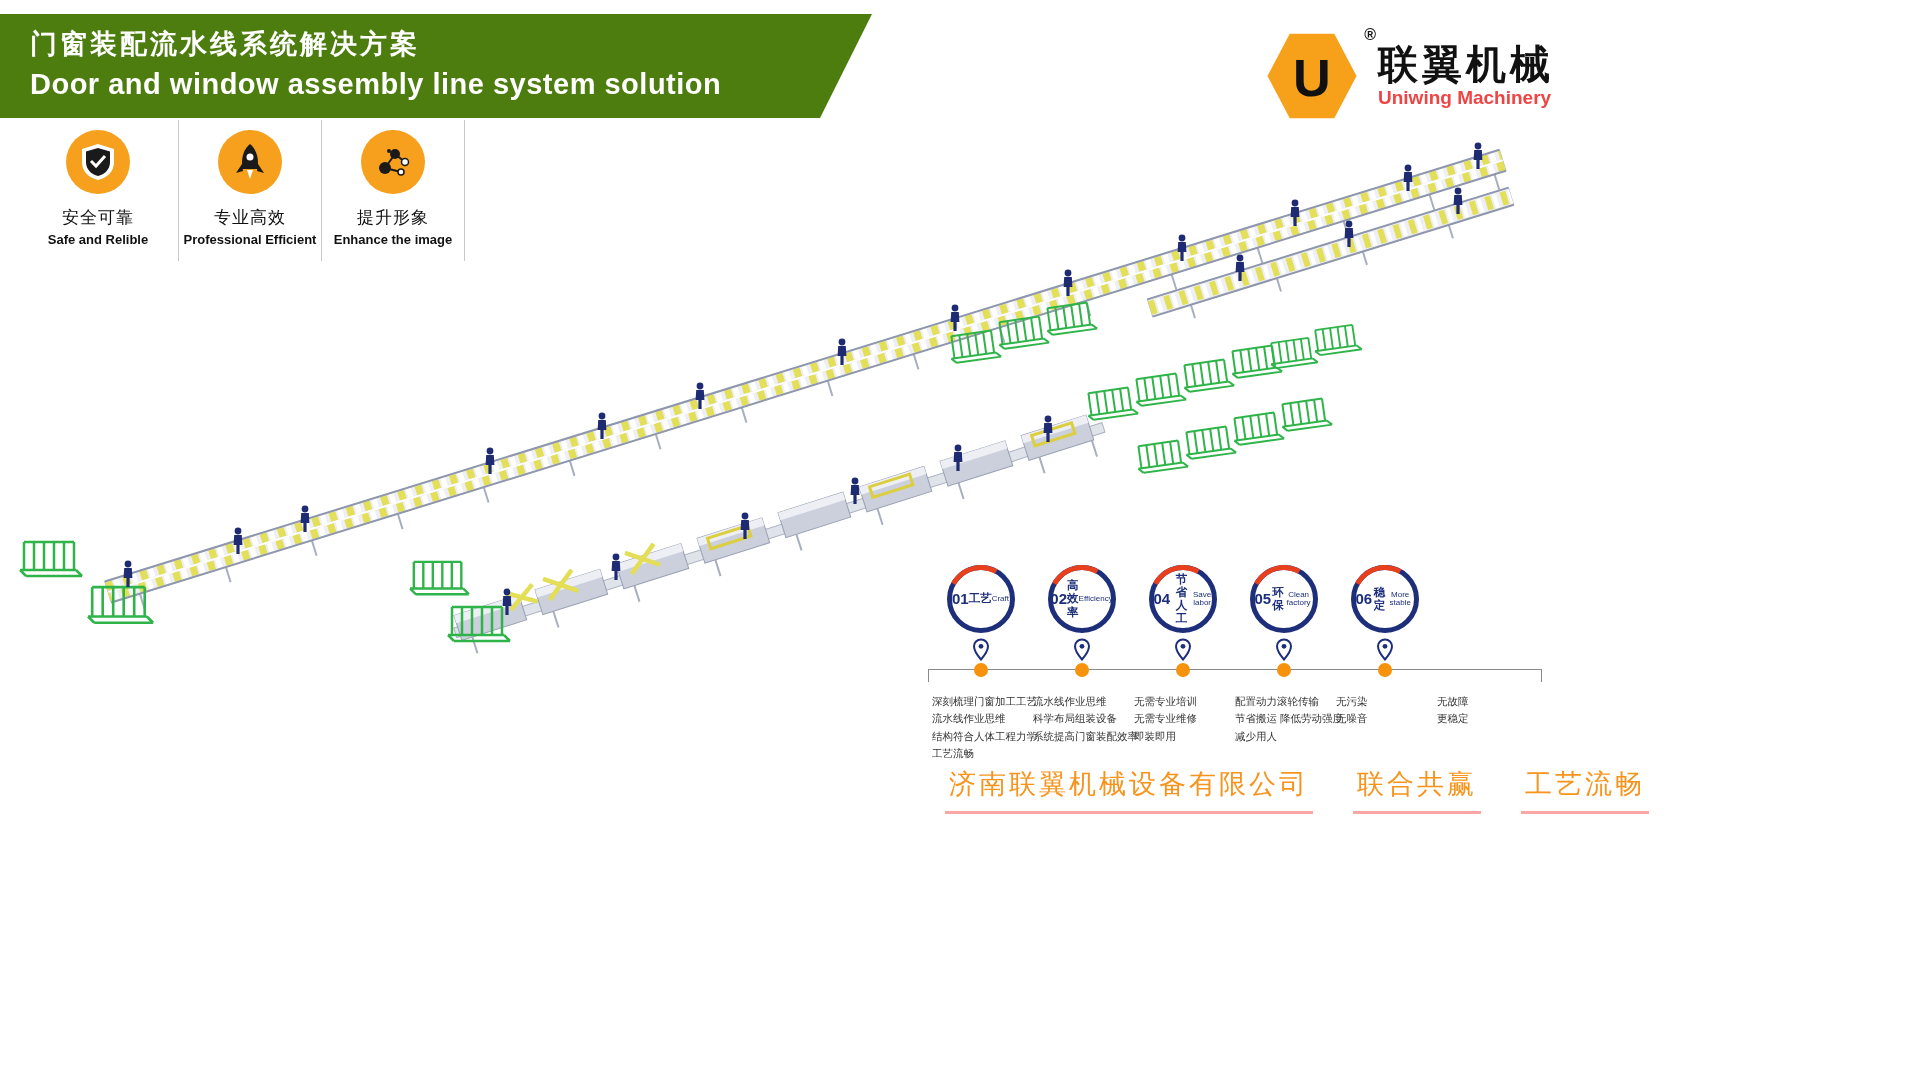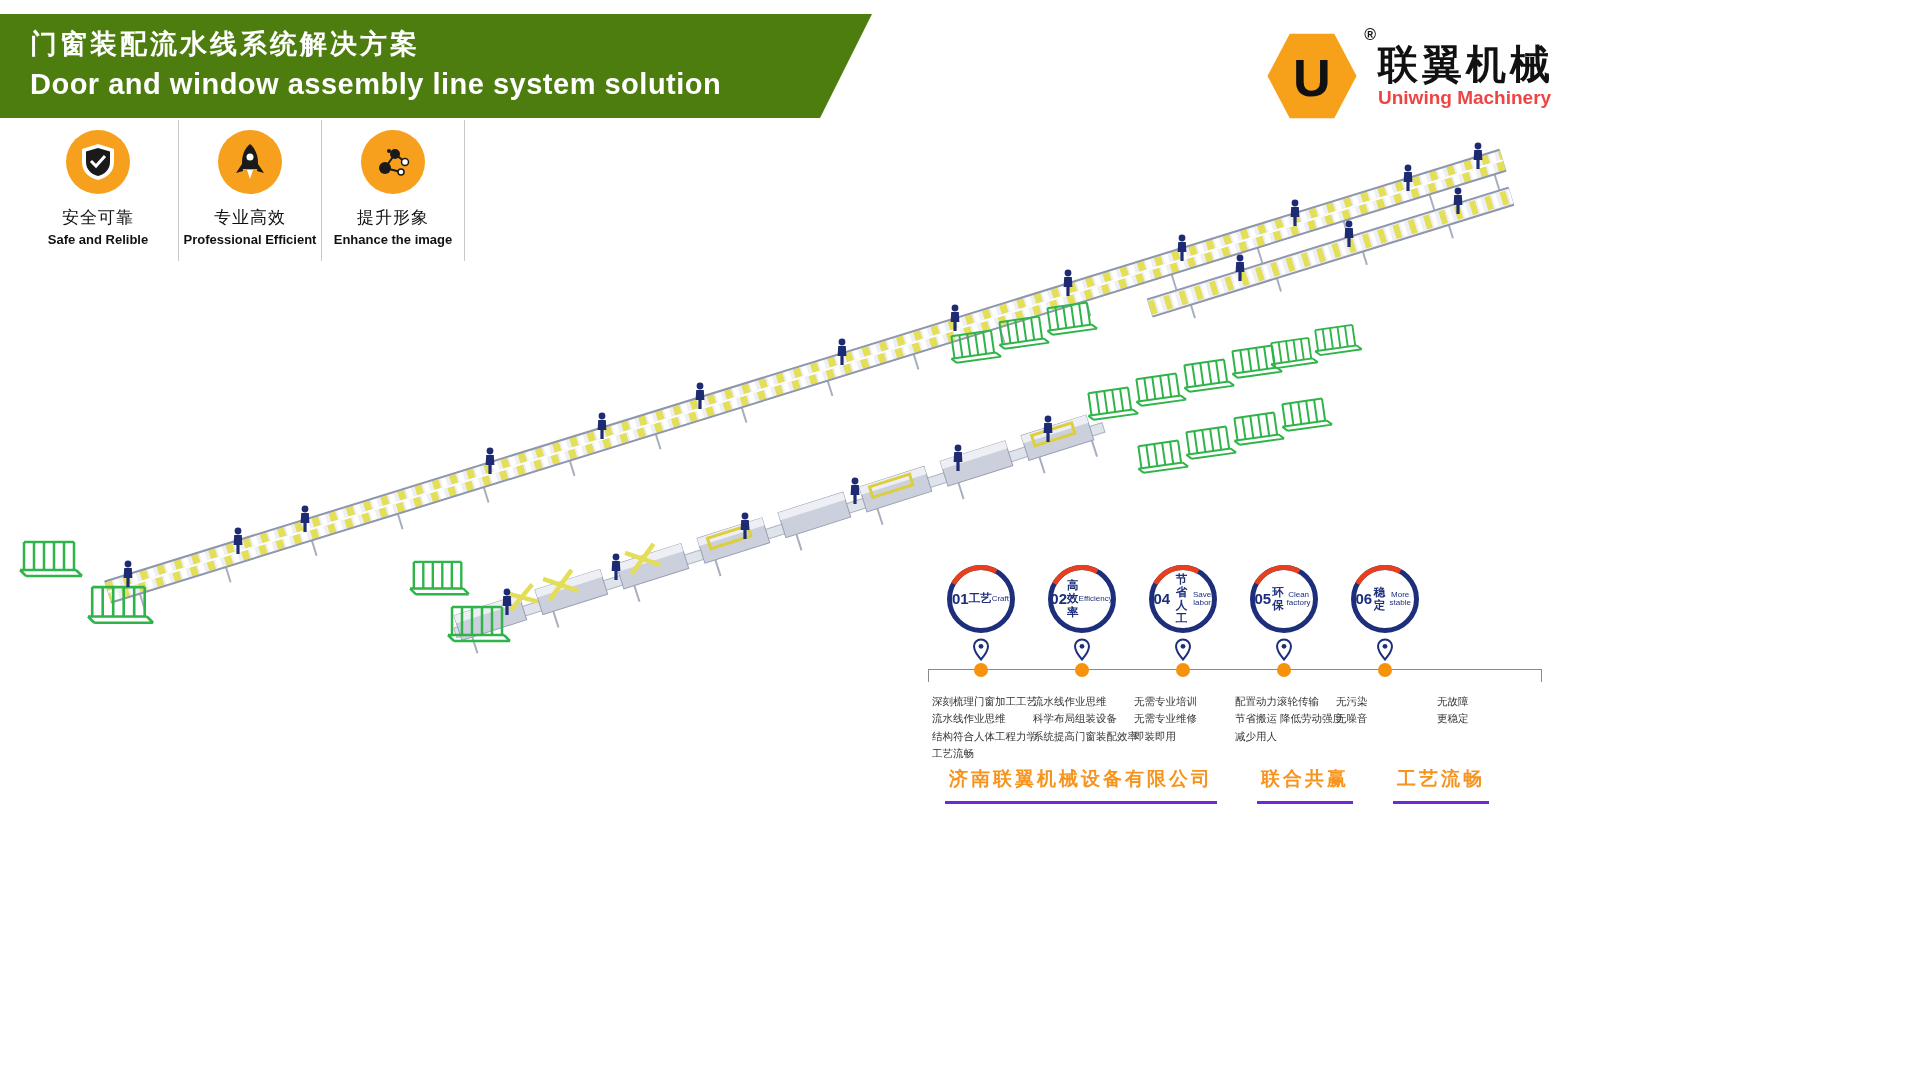--- a/index.html
+++ b/index.html
@@ -83,22 +83,22 @@
   .tline::after  { right:0; }
   .tdetails { display:flex; margin-top:16px; }
   .tcol { width:101px; padding-left:2px; box-sizing:border-box; }
   .tcol div {
     font-size:10.5px; color:#333; line-height:1.65; white-space:nowrap; text-align:left;
   }
 
   
   .footer { position:absolute; top:766px; left:945px; display:flex; gap:40px; }
   .footer span {
-    font-size:19px; font-weight:bold; color:#F7941D; letter-spacing:3px;
-    border-bottom:3px solid #6d28d9; padding:0 4px 9px;
+    font-size:27px; font-weight:normal; color:#F7941D; letter-spacing:3px;
+    border-bottom:3px solid #fca5a5; padding:0 4px 9px;
   }
 </style>
 </head>
 <body>
 
 <svg class="illustration" width="1920" height="1080" viewBox="0 0 1920 1080">
   <defs>
     <g id="worker">
       <circle cx="0" cy="-14" r="3.4" fill="#1E2B72"></circle>
       <path d="M-3.8,-10 L3.8,-10 L4.4,0 L1.6,0 L1.6,9 L-1.6,9 L-1.6,0 L-4.4,0 Z" fill="#1E2B72"></path>

